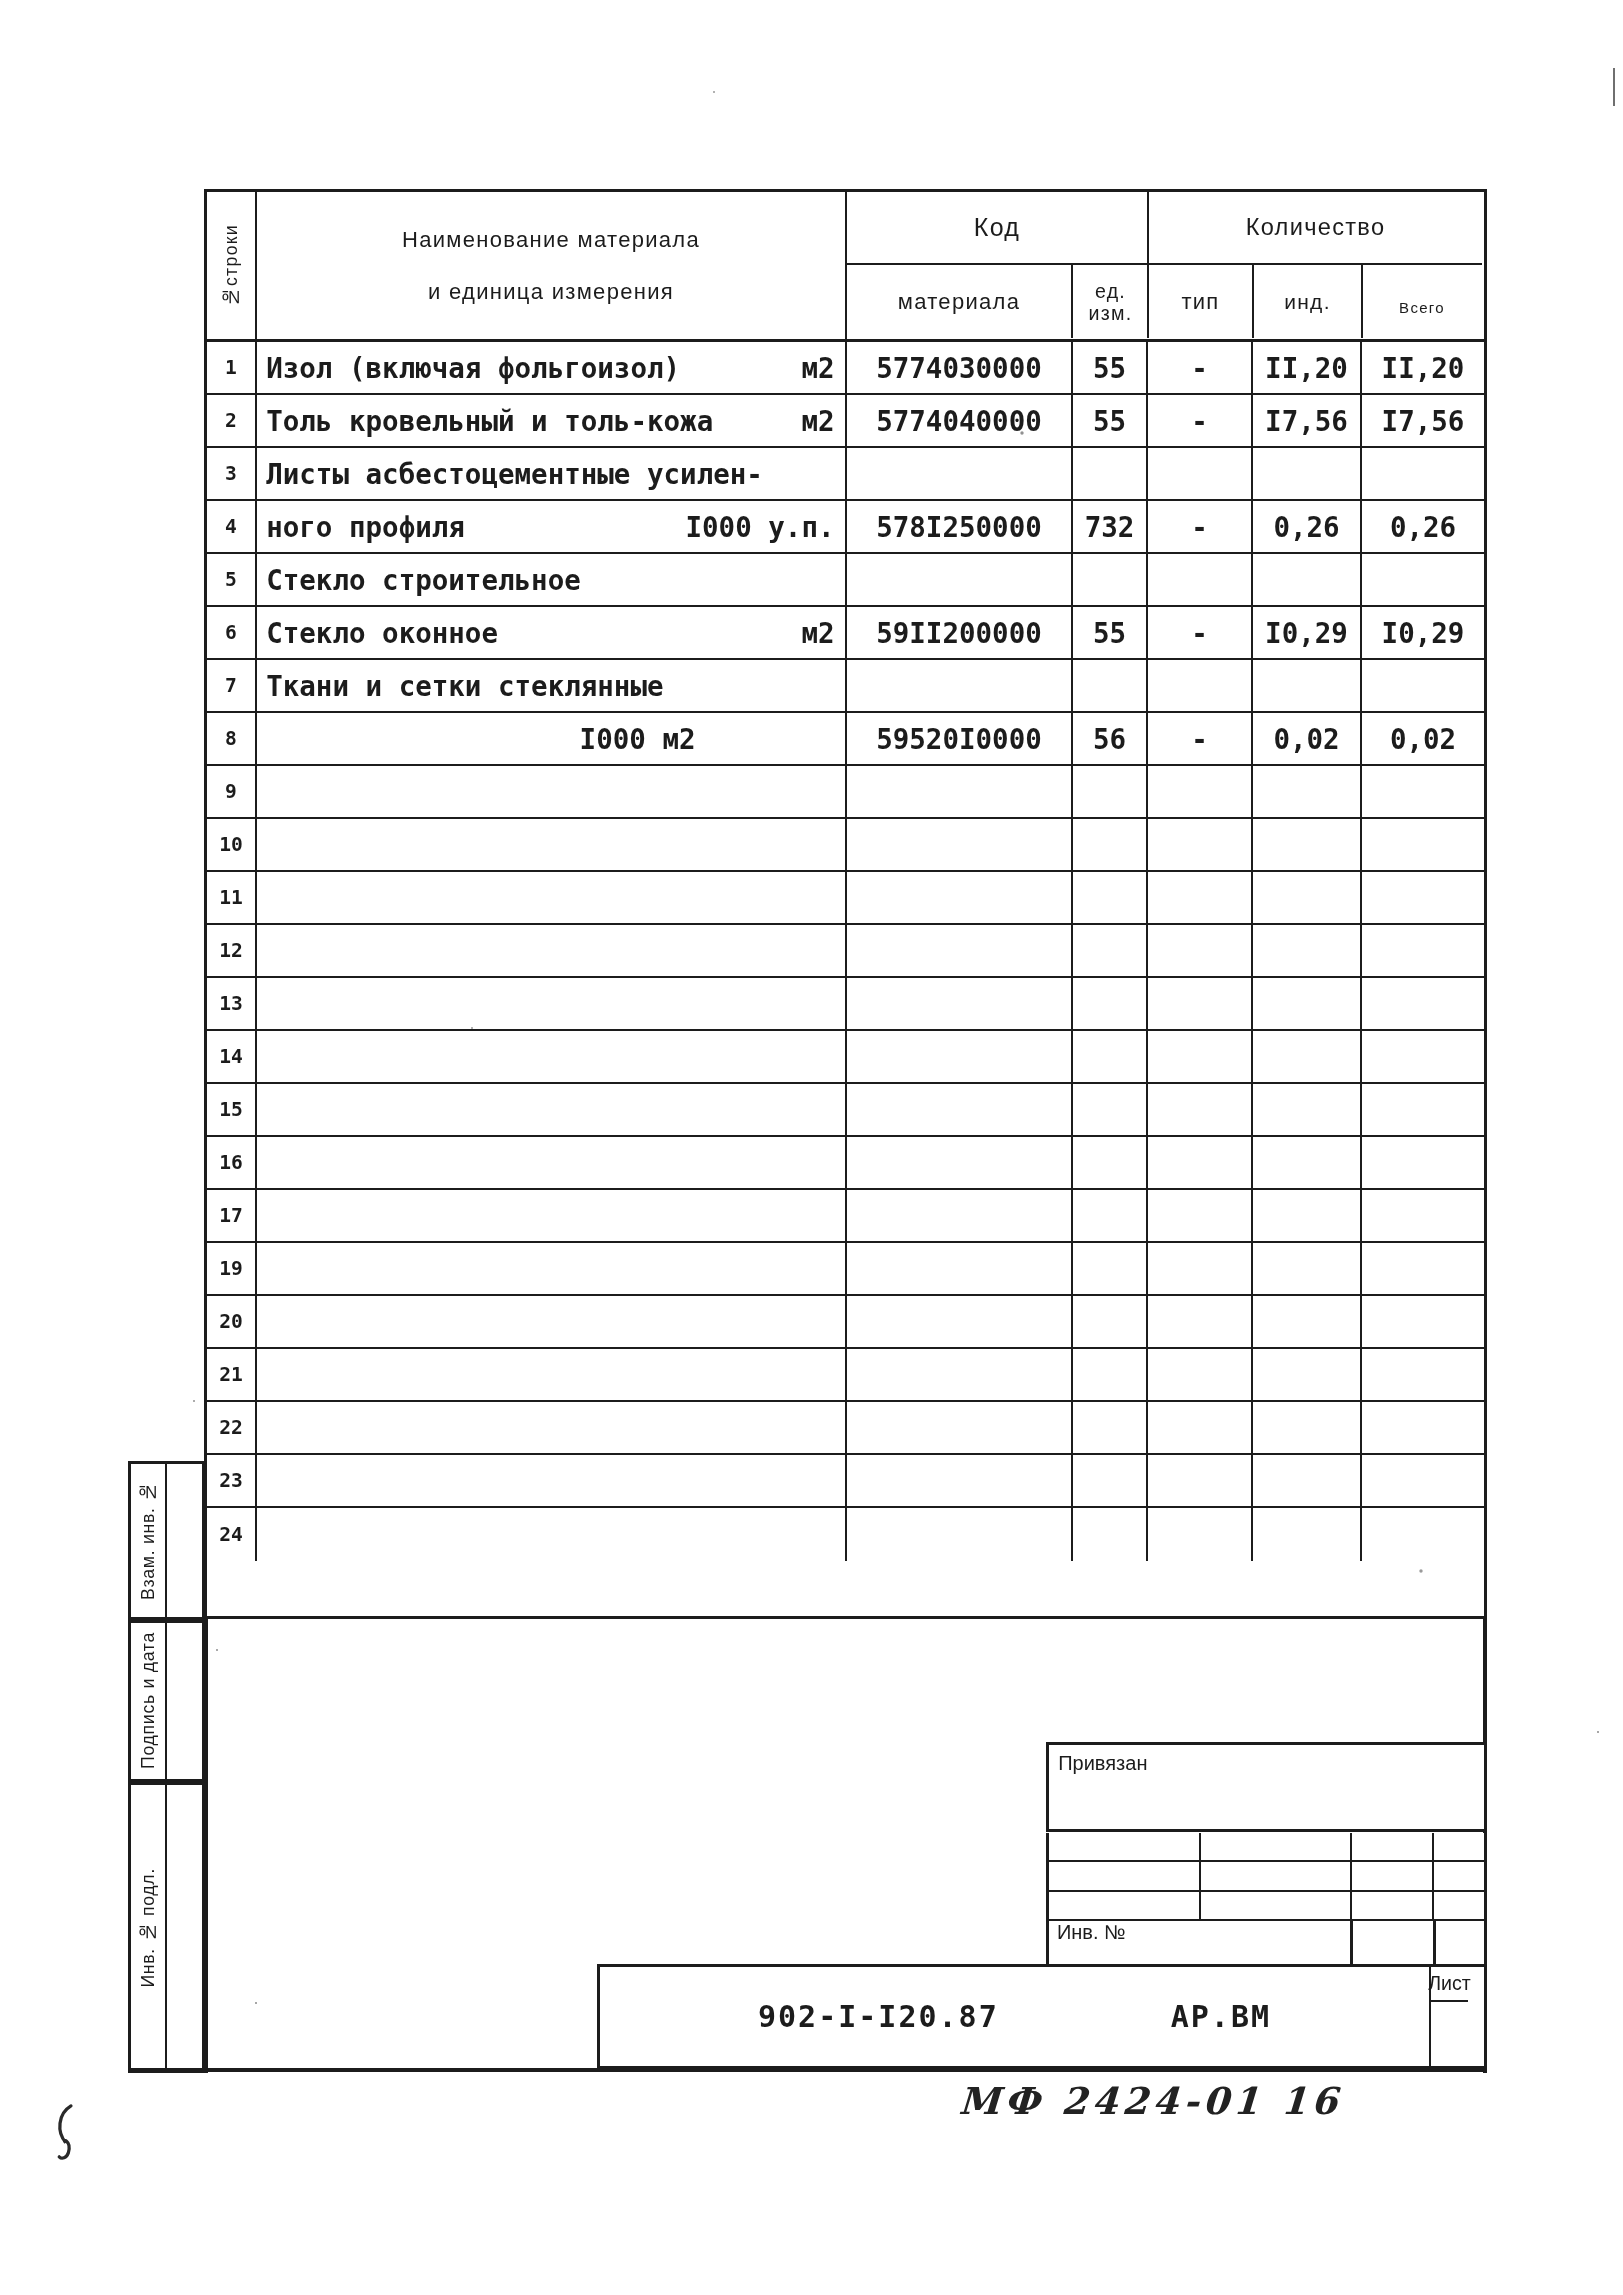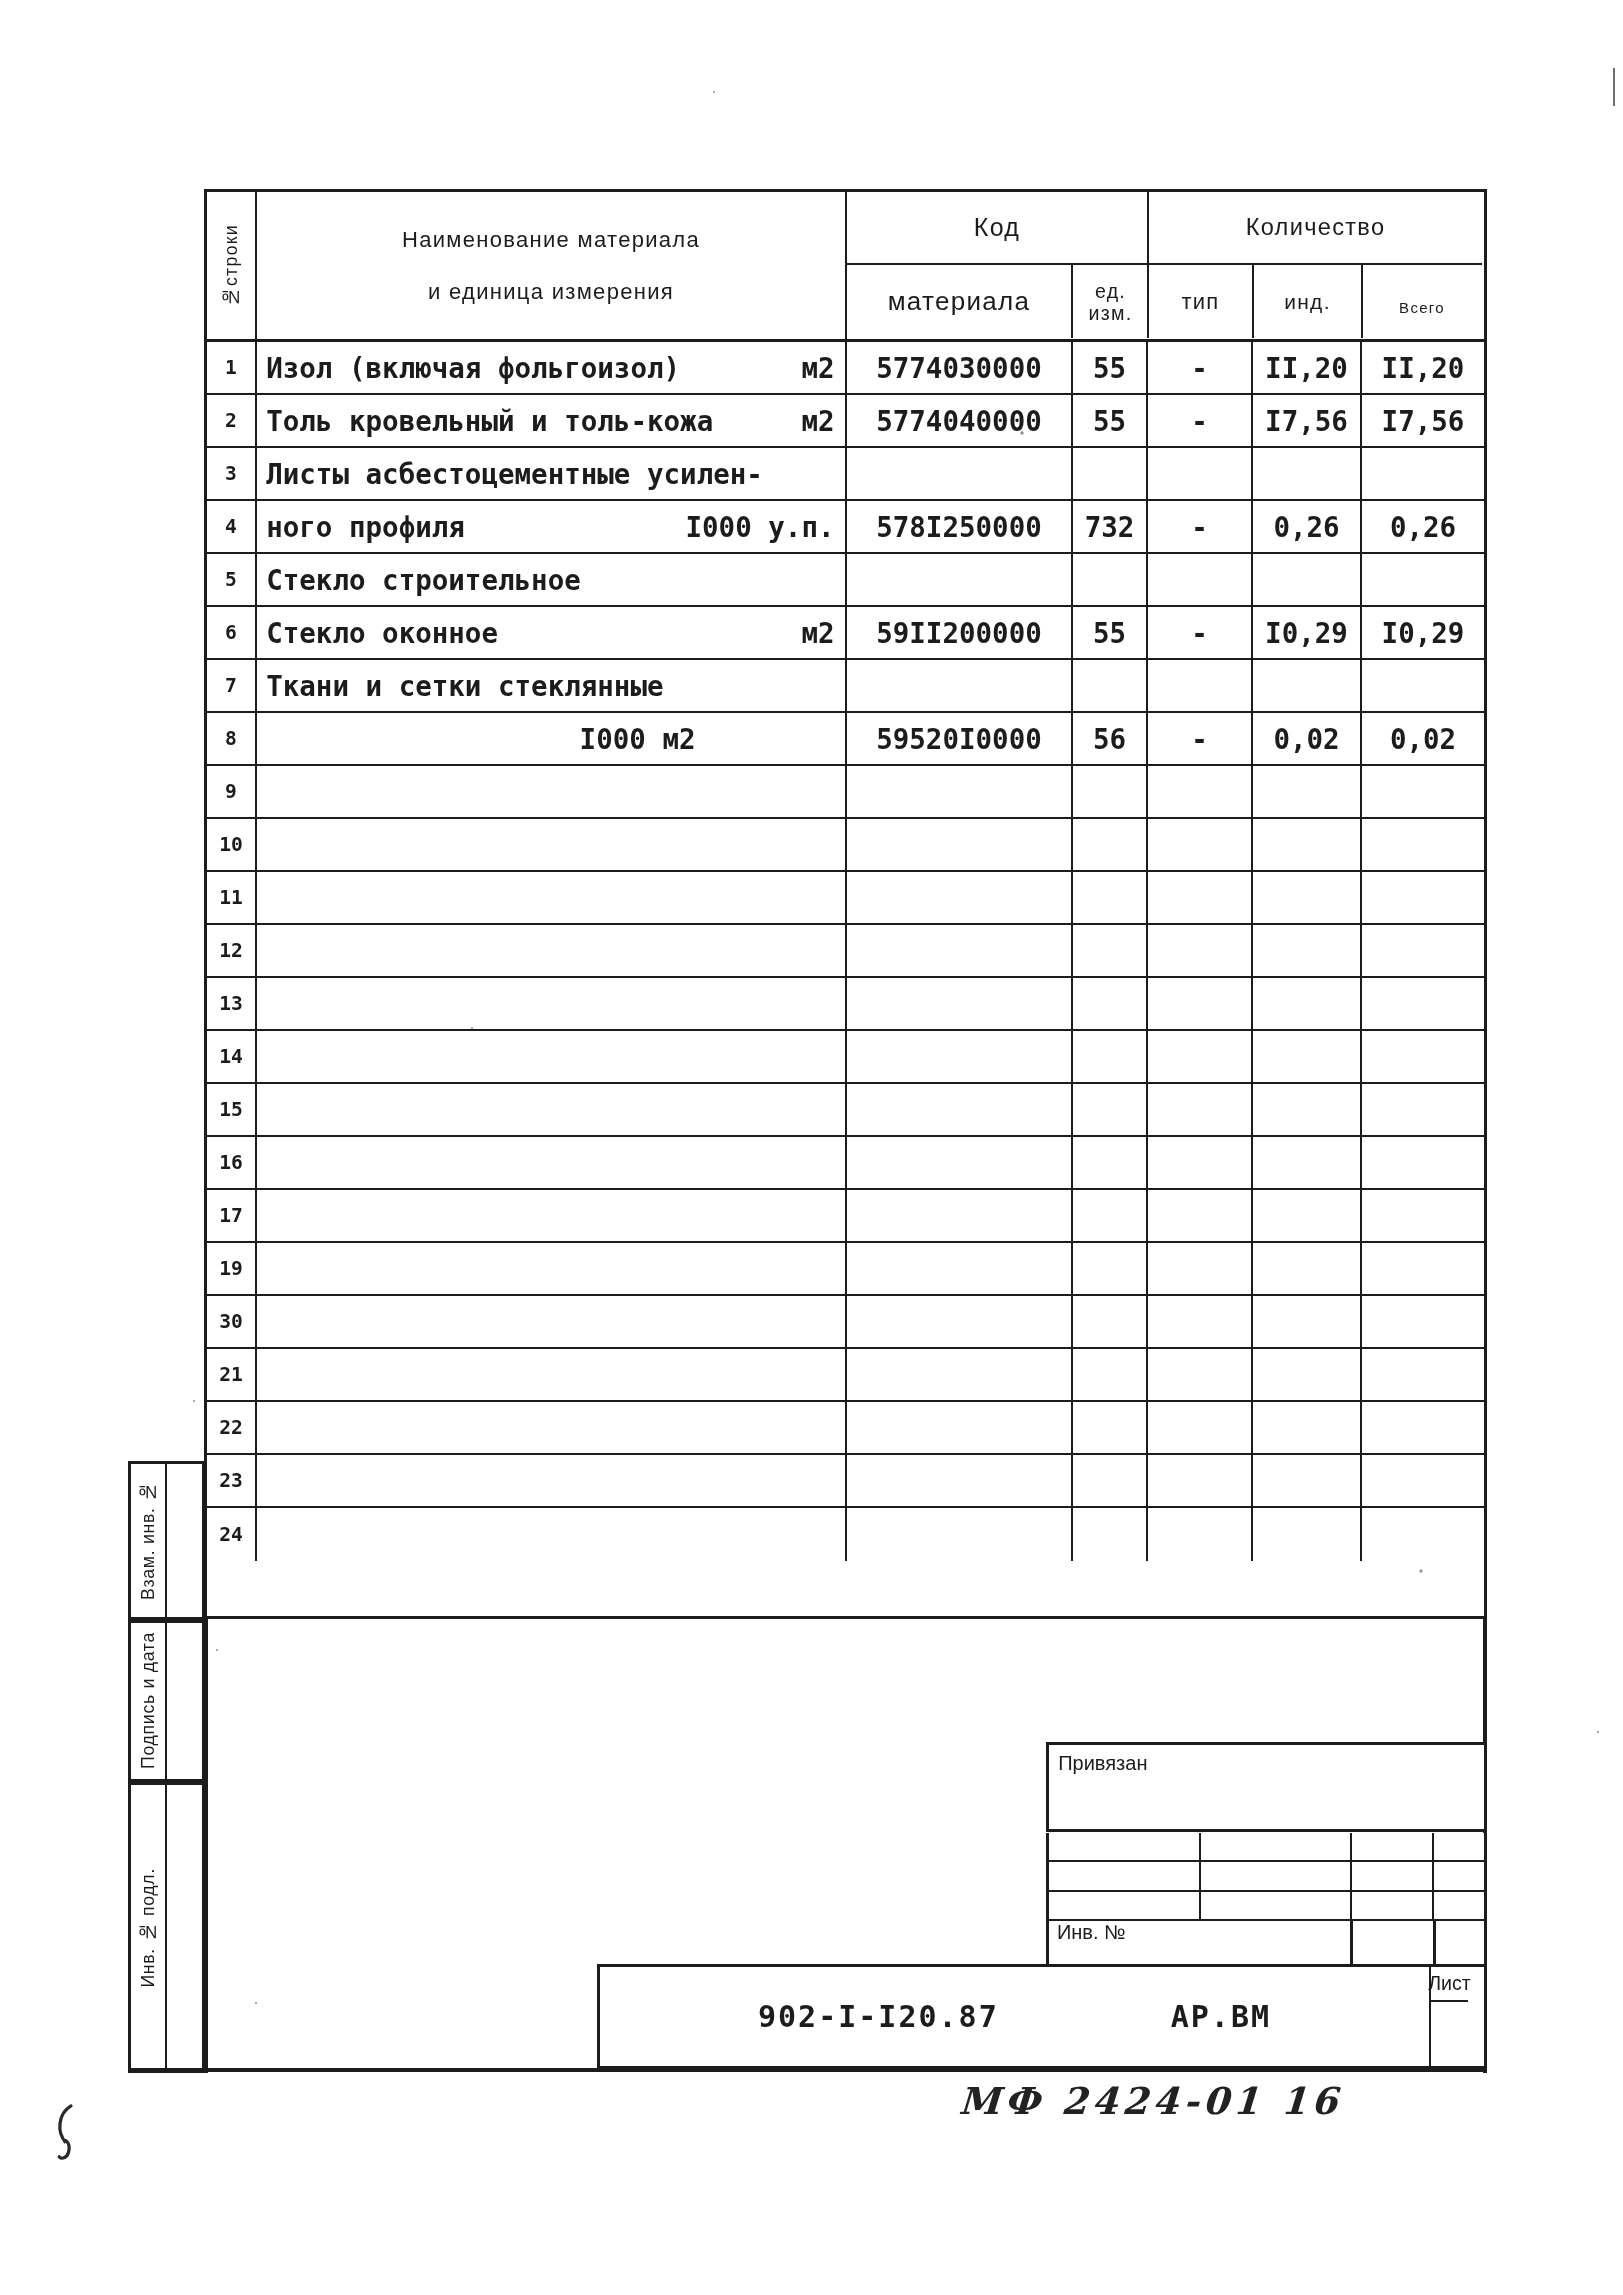--- a/index.html
+++ b/index.html
@@ -28,21 +28,21 @@
   .hc{
     position:absolute;box-sizing:border-box;
     display:flex;align-items:center;justify-content:center;
     font-family:"Liberation Sans", sans-serif;
     letter-spacing:1.3px;white-space:nowrap;
   }
   .h-num   {left:0;   top:0;   width:50px;  height:147px;border-right:2.6px solid var(--ink);}
   .h-name  {left:50px; top:0;  width:590px; height:147px;border-right:2.6px solid var(--ink);
             flex-direction:column;justify-content:center;gap:26px;font-size:22px;}
   .h-codegrp{left:640px;top:0; width:302px; height:73px;border-right:2.6px solid var(--ink);border-bottom:2.6px solid var(--ink);font-size:25px;}
-  .h-mat   {left:640px;top:73px;width:226px;height:73px;border-right:2.6px solid var(--ink);font-size:26px;}
+  .h-mat   {left:640px;top:73px;width:226px;height:73px;border-right:2.6px solid var(--ink);font-size:22px;}
   .h-unit  {left:867px;top:73px;width:75px;height:73px;border-right:2.6px solid var(--ink);
             flex-direction:column;gap:0;font-size:19.6px;line-height:22px;}
   .h-qtygrp{left:942px;top:0; width:333px; height:73px;border-bottom:2.6px solid var(--ink);font-size:23.6px;}
   .h-type  {left:942px;top:73px;width:105px;height:73px;border-right:2.6px solid var(--ink);font-size:22px;}
   .h-ind   {left:1047px;top:73px;width:109px;height:73px;border-right:2.6px solid var(--ink);font-size:21px;}
   .h-total {left:1155px;top:79px;width:120px;height:73px;font-size:15px;}
   .vtext{
     writing-mode:vertical-rl;transform:rotate(180deg);
     font-size:17.7px;letter-spacing:1.3px;
   }
@@ -397,21 +397,21 @@
             <span></span>
             <span></span>
           </div>
           <div class="tc c-code"></div>
           <div class="tc c-unit"></div>
           <div class="tc c-type"></div>
           <div class="tc c-ind"></div>
           <div class="tc c-total"></div>
         </div>
         <div class="trow">
-          <div class="tc c-num">30</div>
+          <div class="tc c-num">20</div>
           <div class="tc c-name">
             <span></span>
             <span></span>
           </div>
           <div class="tc c-code"></div>
           <div class="tc c-unit"></div>
           <div class="tc c-type"></div>
           <div class="tc c-ind"></div>
           <div class="tc c-total"></div>
         </div>

